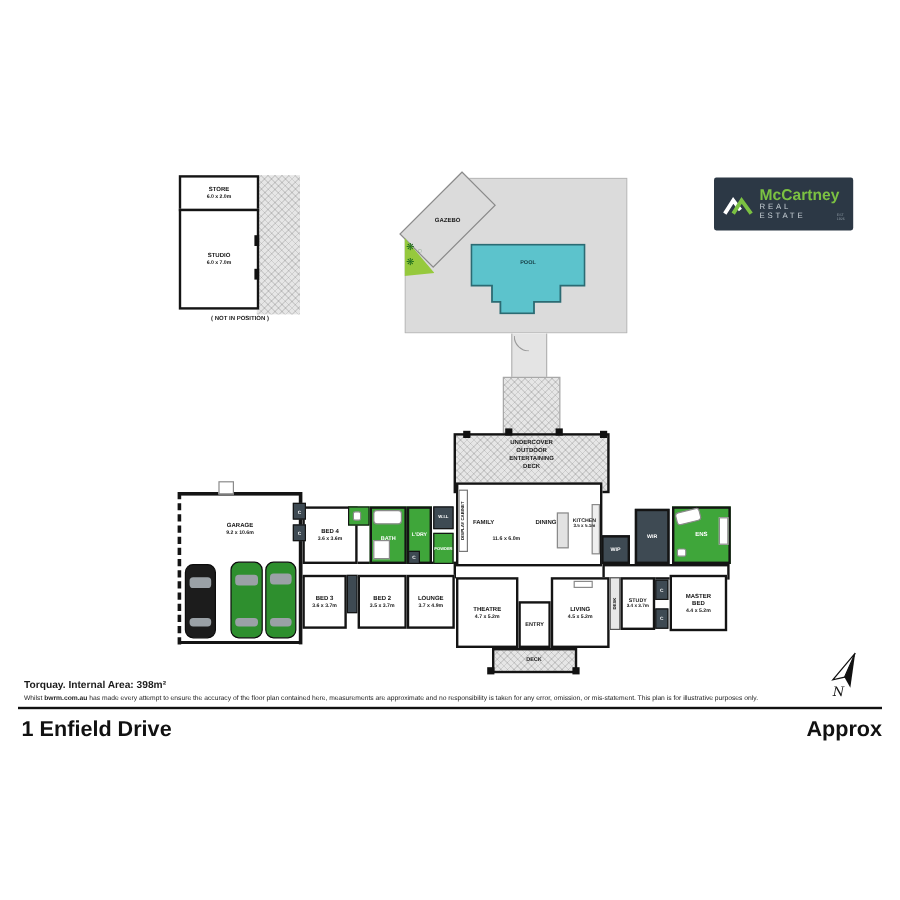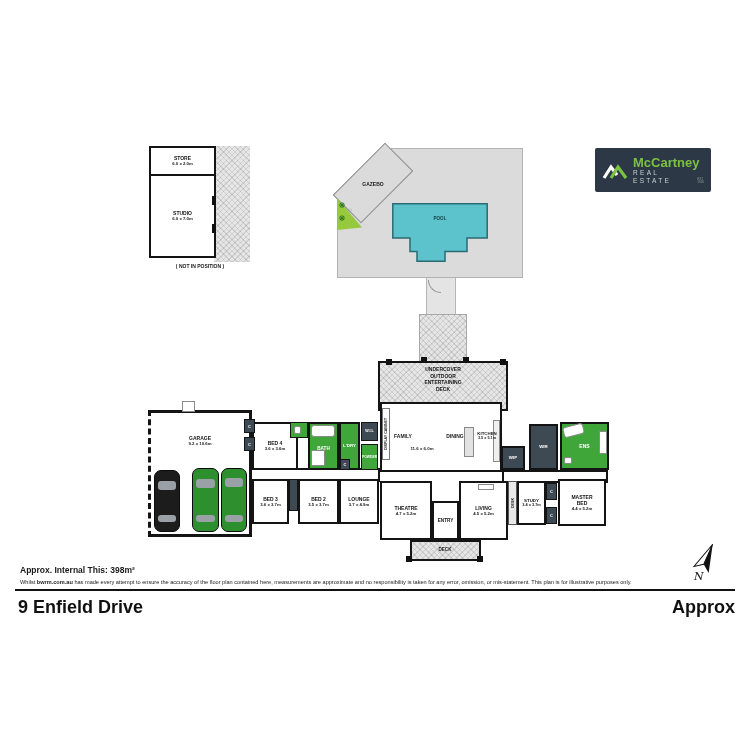--- a/index.html
+++ b/index.html
@@ -218,28 +218,28 @@
     <span>C</span>
   </div>
 <div class="cup" style="left:546px;top:507px;width:11px;height:17px;">
     <span>C</span>
   </div>
 <div class="room" style="left:558px;top:479px;width:48px;height:47px;border-width:2.5px;">
   <span class="nm" style="width:26px;">MASTER BED</span>
   <span class="dm">4.4 x 5.2m</span>
 </div>
 
-<div class="lbl" style="left:20px;top:565px;width:300px;text-align:left;font-size:8.5px;">Approx. Internal This: 398m²</div>
+<div class="lbl" style="left:20px;top:565px;width:300px;text-align:left;font-size:8.5px;">Torquay. Internal Area: 398m²</div>
 <div class="abs" style="left:20px;top:579px;width:660px;font-size:5.6px;color:#222;">
   <span>Whilst </span><b>bwrm.com.au</b><span> has made every attempt to ensure the accuracy of the floor plan contained here, measurements are approximate and no responsibility is taken for any error, omission, or mis-statement. This plan is for illustrative purposes only.</span>
 </div>
 
 <svg class="abs" style="left:686px;top:541px;" width="42" height="42" viewBox="0 0 42 42">
   <g transform="rotate(24 21 16)">
     <polygon points="21,2 13,30 21,24" fill="#ffffff" stroke="#111" stroke-width="1"></polygon>
     <polygon points="21,2 29,30 21,24" fill="#111"></polygon>
   </g>
   <text x="8" y="39" font-size="11" font-style="italic" font-family="DejaVu Serif, serif" fill="#111">N</text>
 </svg>
 
 <div class="abs" style="left:15px;top:589px;width:720px;height:2px;background:#111;"></div>
-<div class="footer-big" style="left:18px;top:597px;">9 Enfield Drive</div>
+<div class="footer-big" style="left:18px;top:597px;">1 Enfield Drive</div>
 <div class="footer-big" style="right:15px;top:597px;text-align:right;">Approx</div>
 
 </body></html>

